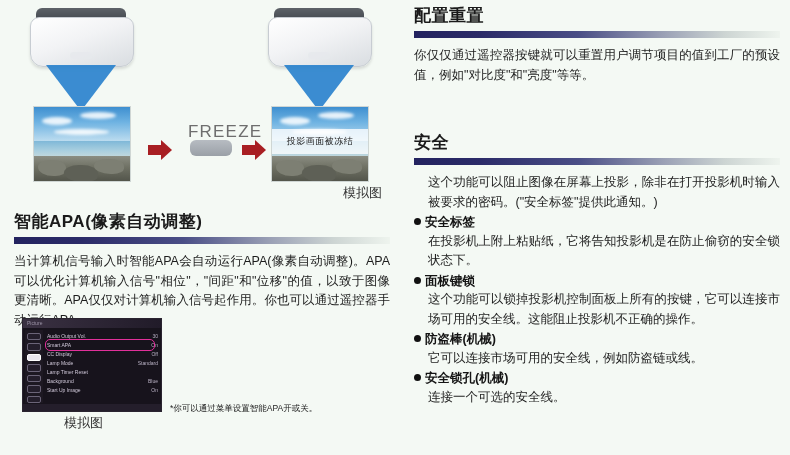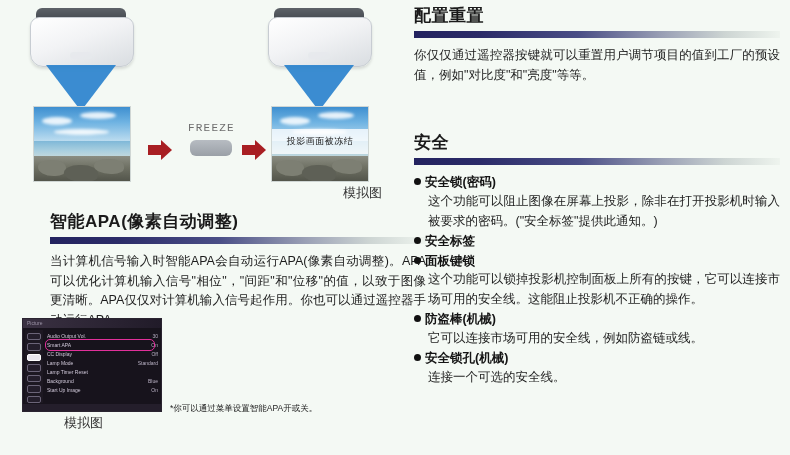--- a/index.html
+++ b/index.html
@@ -79,23 +79,22 @@
     background:rgba(255,255,255,.78);
     display:flex;align-items:center;justify-content:center;
     font-size:9px;color:#1a1a1a;font-weight:400;letter-spacing:.5px;
   }
   .arrow-wrap{position:absolute;}
   .arrow-body{position:absolute;left:0;top:5px;width:14px;height:10px;background:#a81f23;}
   .arrow-head{position:absolute;left:13px;top:0;width:0;height:0;
     border-top:10px solid transparent;border-bottom:10px solid transparent;
     border-left:11px solid #a81f23;}
   .freeze-label{
-    position:absolute;font-size:11px;letter-spacing:1.2px;color:#6e6e6e;
+    position:absolute;font-size:17px;letter-spacing:1.2px;color:#6e6e6e;
     font-weight:500;
-    font-family:Liberation Mono, monospace;
   }
   .freeze-key{
     position:absolute;width:42px;height:16px;border-radius:6px;
     background:linear-gradient(to bottom,#b7bcc2,#9aa0a7);
   }
   .caption{
     position:absolute;font-size:13px;color:#333;
   }
 
   
@@ -206,21 +205,21 @@
           <div class="rock" style="left:4px;top:4px;width:28px;height:16px;"></div>
           <div class="rock d" style="left:30px;top:9px;width:34px;height:17px;"></div>
           <div class="rock" style="left:60px;top:3px;width:30px;height:15px;"></div>
         </div>
         <div class="freeze-band">投影画面被冻结</div>
       </div>
 
       <div class="caption" style="left:343px;top:184px;">模拟图</div>
     </div>
 
-    <div style="position:absolute;left:14px;top:212px;width:376px;margin-left:36px;">
+    <div style="position:absolute;left:14px;top:212px;width:376px;">
       <div class="section-title">智能APA(像素自动调整)</div>
       <div class="grad-rule"></div>
       <p class="body-text">当计算机信号输入时智能APA会自动运行APA(像素自动调整)。APA可以优化计算机输入信号"相位"，"间距"和"位移"的值，以致于图像更清晰。APA仅仅对计算机输入信号起作用。你也可以通过遥控器手动运行APA。</p>
     </div>
 
     <div class="osd">
       <div class="osd-header">Picture</div>
       <div class="osd-side">
         <div class="osd-ico"></div>
         <div class="osd-ico"></div>
@@ -274,32 +273,29 @@
       <div class="section-title">配置重置</div>
       <div class="grad-rule"></div>
       <p class="body-text">你仅仅通过遥控器按键就可以重置用户调节项目的值到工厂的预设值，例如"对比度"和"亮度"等等。</p>
     </div>
 
     <div style="position:absolute;left:14px;top:133px;width:366px;">
       <div class="section-title">安全</div>
       <div class="grad-rule"></div>
 
       <div class="bullet-item">
-        <div class="bullet-head">
-          <span class="dot"></span>
-          <span>安全锁(密码)</span>
-        </div>
         <p class="bullet-body">这个功能可以阻止图像在屏幕上投影，除非在打开投影机时输入被要求的密码。("安全标签"提供此通知。)</p>
       </div>
 
       <div class="bullet-item">
         <div class="bullet-head">
           <span class="dot"></span>
           <span>安全标签</span>
         </div>
+        <p class="bullet-body">在投影机上附上粘贴纸，它将告知投影机是在防止偷窃的安全锁状态下。</p>
       </div>
 
       <div class="bullet-item">
         <div class="bullet-head">
           <span class="dot"></span>
           <span>面板键锁</span>
         </div>
         <p class="bullet-body">这个功能可以锁掉投影机控制面板上所有的按键，它可以连接市场可用的安全线。这能阻止投影机不正确的操作。</p>
       </div>
 

